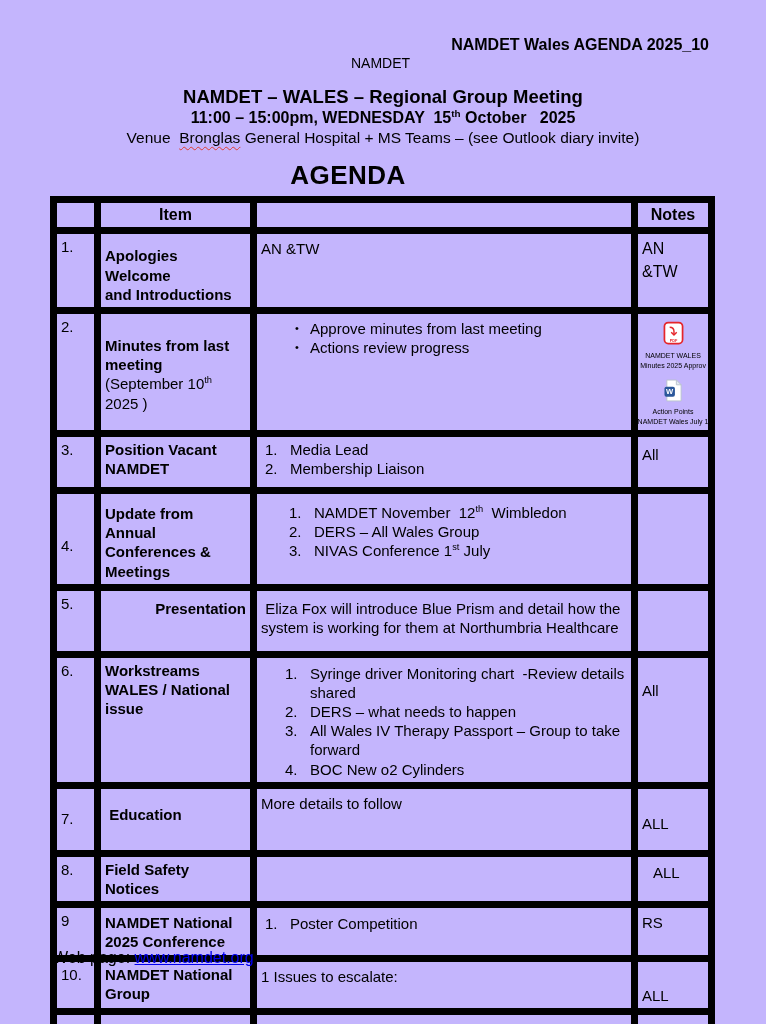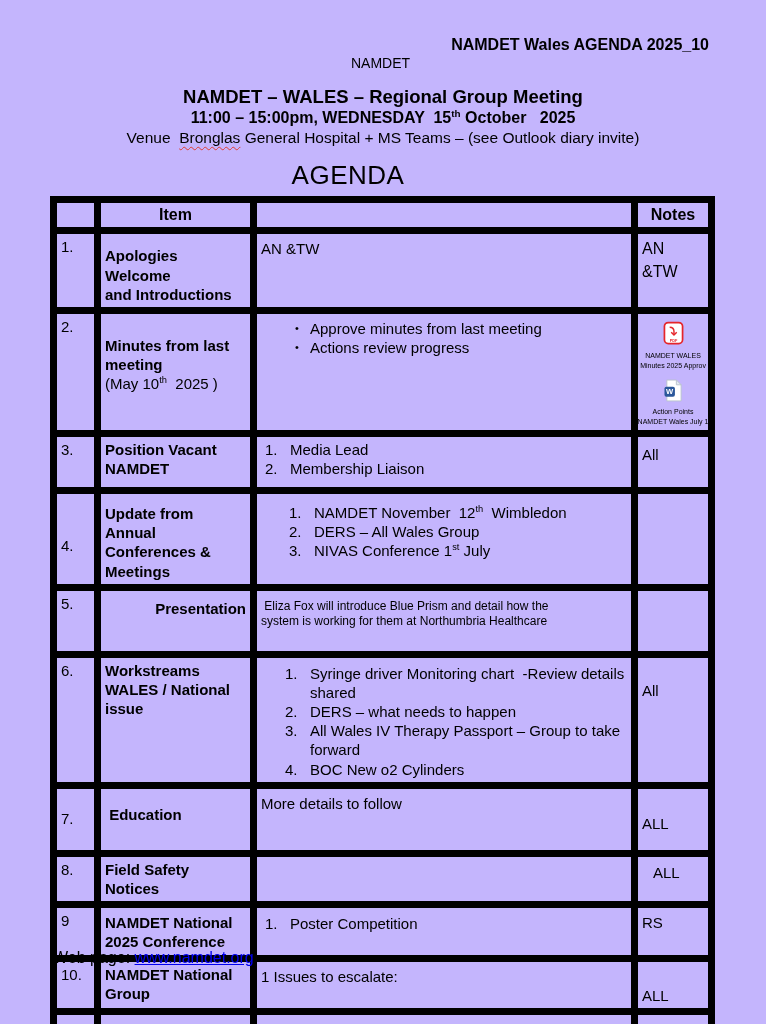--- a/index.html
+++ b/index.html
@@ -5,21 +5,21 @@
   html,body{margin:0;padding:0;background:#fff;}
   .page{position:relative;width:766px;height:1024px;background:#c4b5fd;
         font-family:"Liberation Sans",sans-serif;color:#000;overflow:hidden;}
   .pre{white-space:pre-wrap;}
 
   .header-ref{position:absolute;top:36px;right:57px;font-size:16px;font-weight:bold;}
   .org-small{position:absolute;top:55px;left:351px;font-size:14px;}
   .t-title{position:absolute;top:86px;left:0;width:766px;text-align:center;font-size:18.5px;font-weight:bold;}
   .t-sub{position:absolute;top:108px;left:0;width:766px;text-align:center;font-size:16px;font-weight:bold;}
   .t-venue{position:absolute;top:129px;left:0;width:766px;text-align:center;font-size:15.5px;}
-  .t-agenda{position:absolute;top:160px;left:0;width:696px;text-align:center;font-size:26px;font-weight:normal;letter-spacing:.5px;}
+  .t-agenda{position:absolute;top:160px;left:0;width:696px;text-align:center;font-size:26px;font-weight:bold;letter-spacing:.5px;}
 
   sup{font-size:62%;}
   .sq{text-decoration:underline;text-decoration-style:wavy;text-decoration-color:#e03c31;
       text-decoration-thickness:1px;text-underline-offset:3px;}
   .u{}
 
   table.agenda{position:absolute;top:196px;left:50px;width:658px;border-collapse:collapse;table-layout:fixed;}
   .agenda th,.agenda td{border:7px solid #000000;vertical-align:top;padding:3px 4px;
       font-size:15px;line-height:1.28;white-space:pre-wrap;word-wrap:break-word;}
   .agenda thead tr{height:30px;}
@@ -59,21 +59,21 @@
   tbody tr:nth-child(1) .c-item{padding-top:12px;}
   tbody tr:nth-child(1) .c-details{padding-top:5px;}
   tbody tr:nth-child(1) .c-notes{font-size:16px;padding-top:4px;line-height:1.4;}
   tbody tr:nth-child(2) .c-item{padding-top:22px;}
   tbody tr:nth-child(2) .c-notes{padding-top:0;}
   tbody tr:nth-child(3) .c-notes{padding-top:8px;}
   tbody tr:nth-child(4) .c-num{padding-top:42px;}
   tbody tr:nth-child(4) .c-item{padding-top:10px;}
   tbody tr:nth-child(4) .numlist{margin-left:28px;margin-top:6px;}
   tbody tr:nth-child(5) .c-item{padding-top:8px;text-align:right;}
-  tbody tr:nth-child(5) .c-details{padding-top:8px;font-size:12px;}
+  tbody tr:nth-child(5) .c-details{padding-top:8px;font-size:15px;}
   tbody tr:nth-child(6) .numlist{margin-left:24px;margin-top:3px;}
   tbody tr:nth-child(6) .c-notes{padding-top:23px;}
   tbody tr:nth-child(7) .c-num{padding-top:20px;}
   tbody tr:nth-child(7) .c-item{padding-top:16px;}
   tbody tr:nth-child(7) .c-details{padding-top:5px;}
   tbody tr:nth-child(7) .c-notes{padding-top:25px;}
   tbody tr:nth-child(8) .c-notes{padding-top:6px;padding-left:15px;}
   tbody tr:nth-child(9) .c-item{padding-top:5px;}
   tbody tr:nth-child(9) .numlist{margin-top:3px;}
   tbody tr:nth-child(9) .c-notes{padding-top:5px;}
@@ -117,21 +117,21 @@
           <td class="c-num">1.</td>
           <td class="c-item"><div class="item-title pre">Apologies Welcome
 and Introductions</div></td>
           <td class="c-details"><div class="dtext pre">AN &amp;TW</div></td>
           <td class="c-notes"><div class="ntext pre">AN
 &amp;TW</div></td>
         </tr>
         <tr>
           <td class="c-num">2.</td>
           <td class="c-item"><div class="item-title pre">Minutes from last
-meeting</div><div class="item-sub pre"><span>(May 10</span><sup>th</sup><span>  2025 )</span></div></td>
+meeting</div><div class="item-sub pre"><span>(September 10</span><sup>th</sup><span>  2025 )</span></div></td>
           <td class="c-details"><div class="bullets"><div class="brow"><span class="bdot">•</span><span class="btxt pre">Approve minutes from last meeting</span></div><div class="brow"><span class="bdot">•</span><span class="btxt pre">Actions review progress</span></div></div></td>
           <td class="c-notes"><div class="file"><span class="ficon"><svg width="21" height="25" viewBox="0 0 22 26">
                   <rect x="1.5" y="1.5" width="19" height="22" rx="4" fill="#fff" stroke="#E5252A" stroke-width="1.8"></rect>
                   <path d="M7 6.5 q4.5 0 4.5 4.5 v2.8" fill="none" stroke="#E5252A" stroke-width="1.5"></path>
                   <path d="M8.6 11.6 L11.5 14.6 L14.4 11.6" fill="none" stroke="#E5252A" stroke-width="1.5"></path>
                   <text x="11" y="21.5" font-size="4" font-weight="bold" fill="#E5252A" text-anchor="middle" font-family="Liberation Sans, sans-serif">PDF</text>
                 </svg></span><div class="fcap">NAMDET WALES</div><div class="fcap">Minutes 2025 Approv</div></div><div class="file"><span class="ficon"><svg width="19" height="23" viewBox="0 0 20 24">
                   <path d="M3 1 h10 l5 5 v17 h-15 z" fill="#fff" stroke="#b9c3ce" stroke-width="1"></path>
                   <path d="M13 1 l5 5 h-5 z" fill="#e3e9f2" stroke="#b9c3ce" stroke-width="1"></path>
                   <rect x="0.5" y="8" width="11" height="10.5" rx="2" fill="#2B579A"></rect>

